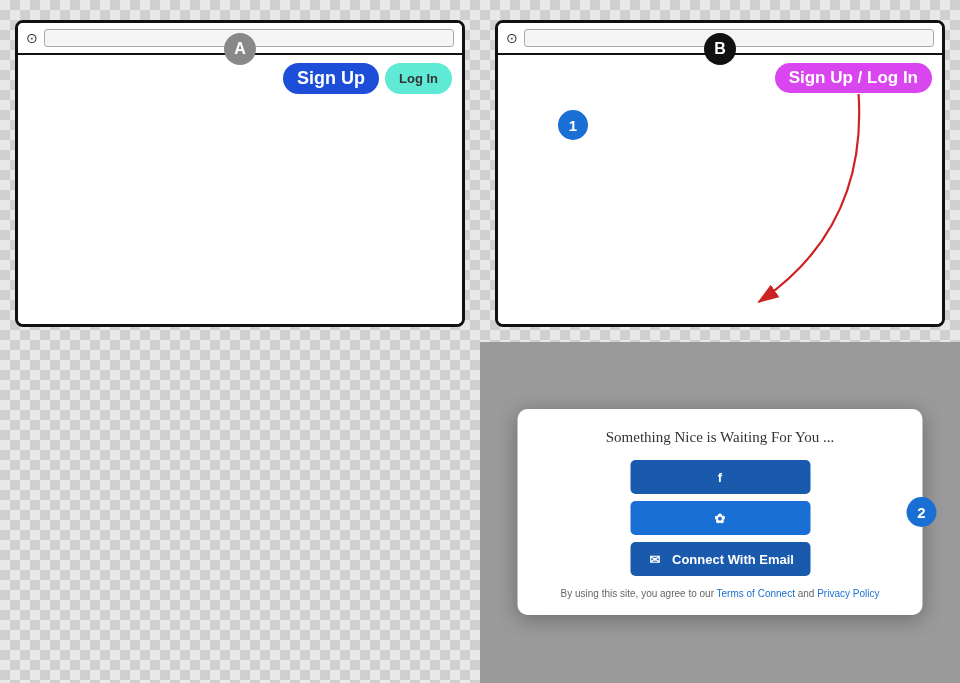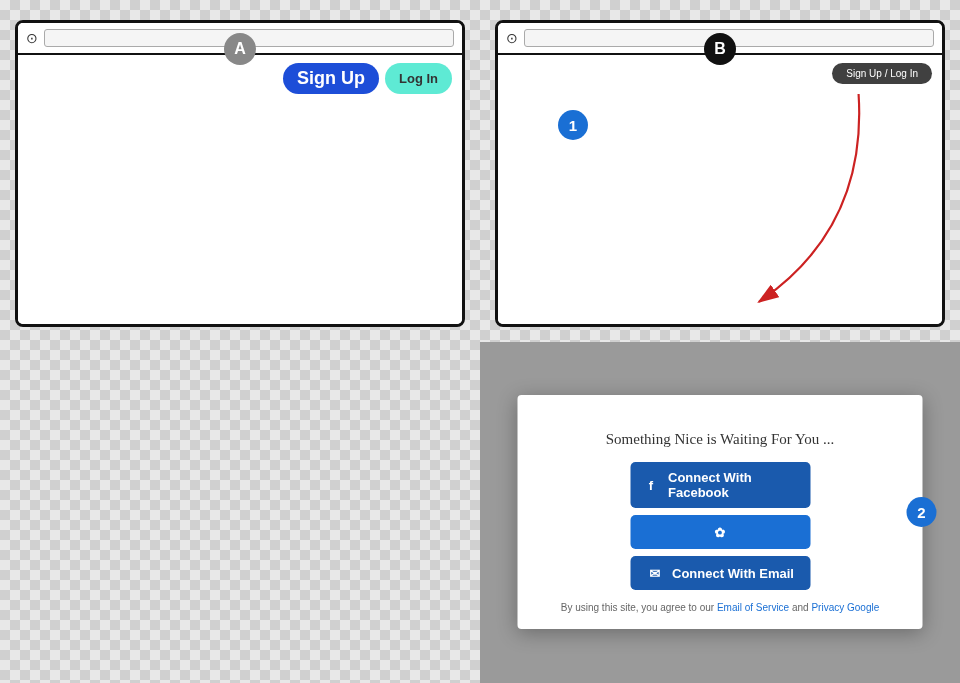--- a/index.html
+++ b/index.html
@@ -149,28 +149,28 @@
       display: flex;
       align-items: center;
       justify-content: center;
       font-size: 16px;
       font-weight: bold;
       color: #fff;
       z-index: 20;
     }
 
     .btn-signup-login {
-      background: #404040;
+      background: #d946ef;
       color: #fff;
       border: none;
       border-radius: 20px;
       padding: 5px 14px;
-      font-size: 10px;
+      font-size: 17px;
       cursor: pointer;
-      font-weight: 400;
+      font-weight: 700;
       position: absolute;
       top: 8px;
       right: 10px;
     }
 
     .step-circle-1 {
       position: absolute;
       top: 55px;
       left: 60px;
       width: 30px;
@@ -204,22 +204,22 @@
 
     
     .quadrant-d {
       padding: 15px;
       background: #9a9a9a;
       position: relative;
     }
 
     .modal-card {
       background: #fff;
-      border-radius: 4px;
-      padding: 36px 24px 16px;
+      border-radius: 10px;
+      padding: 20px 24px 16px;
       width: 90%;
       margin: auto;
       position: absolute;
       top: 50%;
       left: 50%;
       transform: translate(-50%, -50%);
       box-shadow: 0 4px 20px rgba(0,0,0,0.3);
       text-align: center;
     }
 
@@ -363,37 +363,36 @@
 <div class="quadrant quadrant-c">
 </div>
 
 <div class="quadrant quadrant-d">
   <div class="quadrant-d-wrapper">
     <div class="modal-card">
       <p class="modal-title">Something Nice is Waiting For You ...</p>
 
       <button class="connect-btn btn-facebook">
         <span class="btn-icon">f</span>
-        <span>Connect With Facebook</span>
       </button>
 
       <button class="connect-btn btn-google">
         <span class="btn-icon">✿</span>
       </button>
 
       <button class="connect-btn btn-email">
         <span class="btn-icon">✉</span>
         <span>Connect With Email</span>
       </button>
 
       <p class="terms-text">
         <span>By using this site, you agree to our </span>
-        <a href="#" class="terms-link">Email of Service</a>
+        <a href="#" class="terms-link">Terms of Connect</a>
         <span> and </span>
-        <a href="#" class="terms-link">Privacy Google</a>
+        <a href="#" class="terms-link">Privacy Policy</a>
       </p>
 
       <div class="step-circle-2">
         <span>2</span>
       </div>
     </div>
   </div>
 </div>
 
 </body></html>

